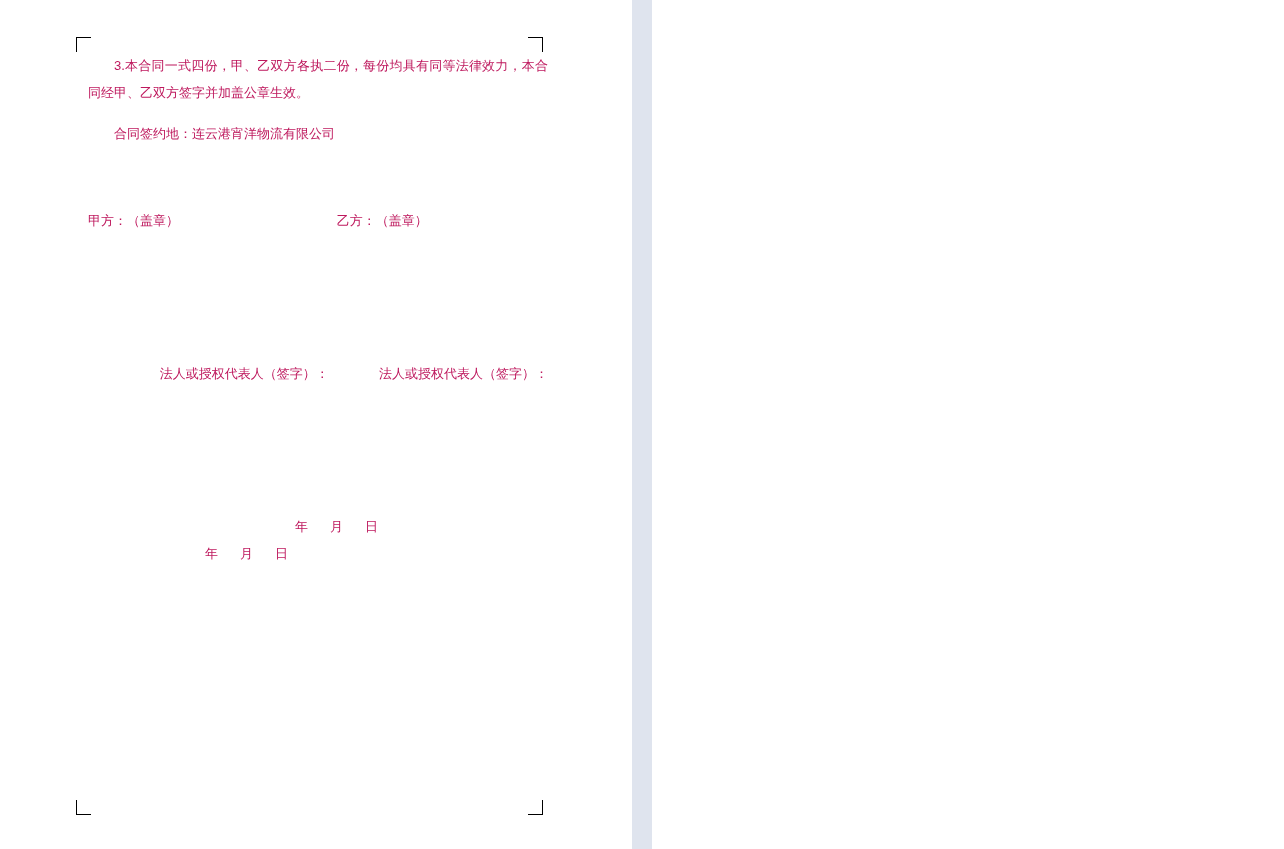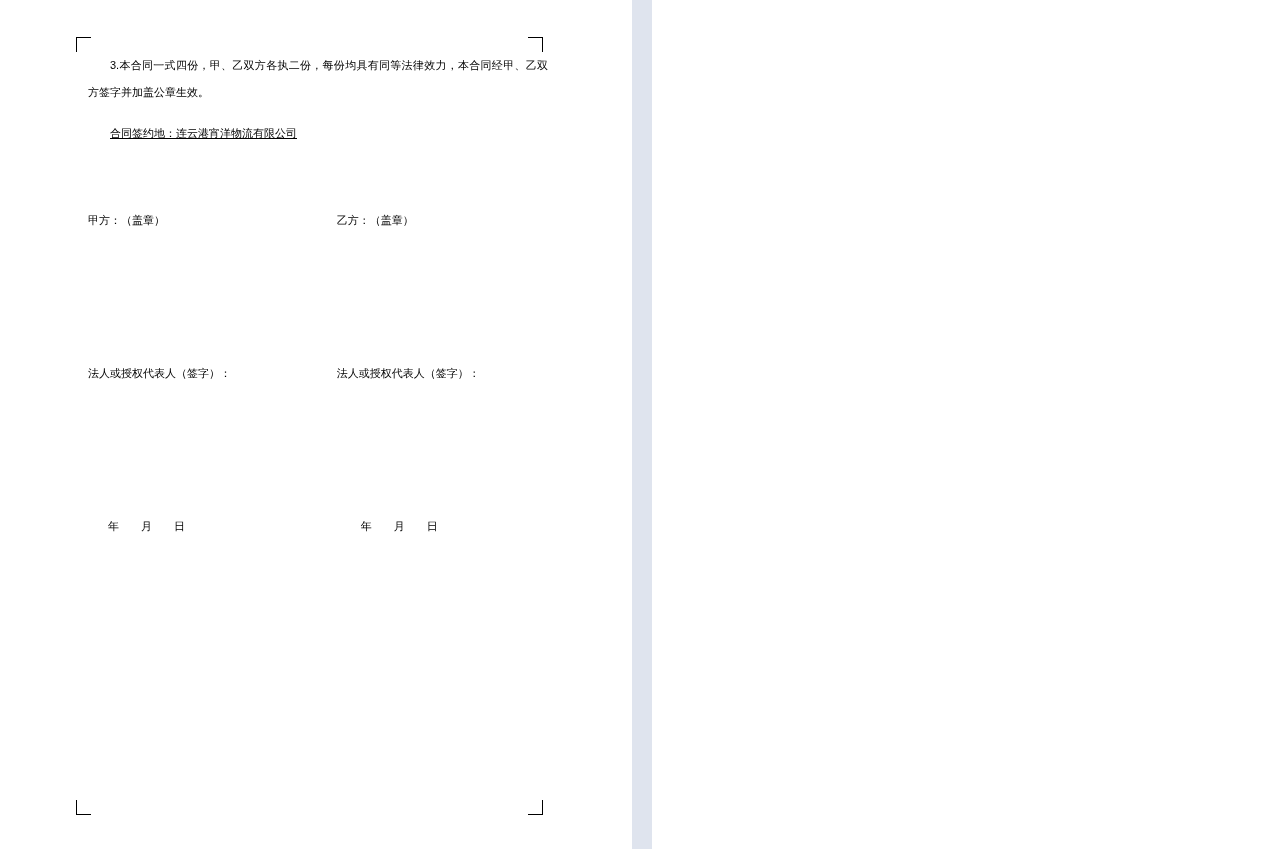--- a/index.html
+++ b/index.html
@@ -54,42 +54,42 @@
   .page-left .crop.tl { left: 76px; top: 37px; }
   .page-left .crop.tr { left: 528px; top: 37px; }
   .page-left .crop.bl { left: 76px; top: 800px; }
   .page-left .crop.br { left: 528px; top: 800px; }
 
   .content-left {
     position: absolute;
     left: 88px;
     top: 52px;
     width: 460px;
-    color: #000000;
-    font-size: 11px;
+    color: #be185d;
+    font-size: 13px;
     line-height: 27px;
   }
   .para {
     margin: 0;
     text-align: justify;
   }
   .indent2 { text-indent: 2em; }
-  .gap-sm { margin-top: 14px; text-decoration: underline; }
+  .gap-sm { margin-top: 14px; }
   .gap-lg { margin-top: 60px; align-items: flex-end; }
-  .gap-xl { margin-top: 126px; }
+  .gap-xl { margin-top: 126px; text-align: right; }
 
   .sign-row {
     display: flex;
     flex-direction: row;
   }
   .sign-col-a { width: 245px; }
   .sign-col-b { width: 215px; margin-left: 8px; }
   .date-row {
     display: flex;
-    flex-direction: row;
+    flex-direction: column;
   }
   .date-col-a { width: 270px; padding-left: 20px; }
   .date-col-b { width: 200px; }
   .date-sp { display: inline-block; width: 22px; }
 </style>
 </head>
 <body>
 
 <div class="doc-viewport">
 

